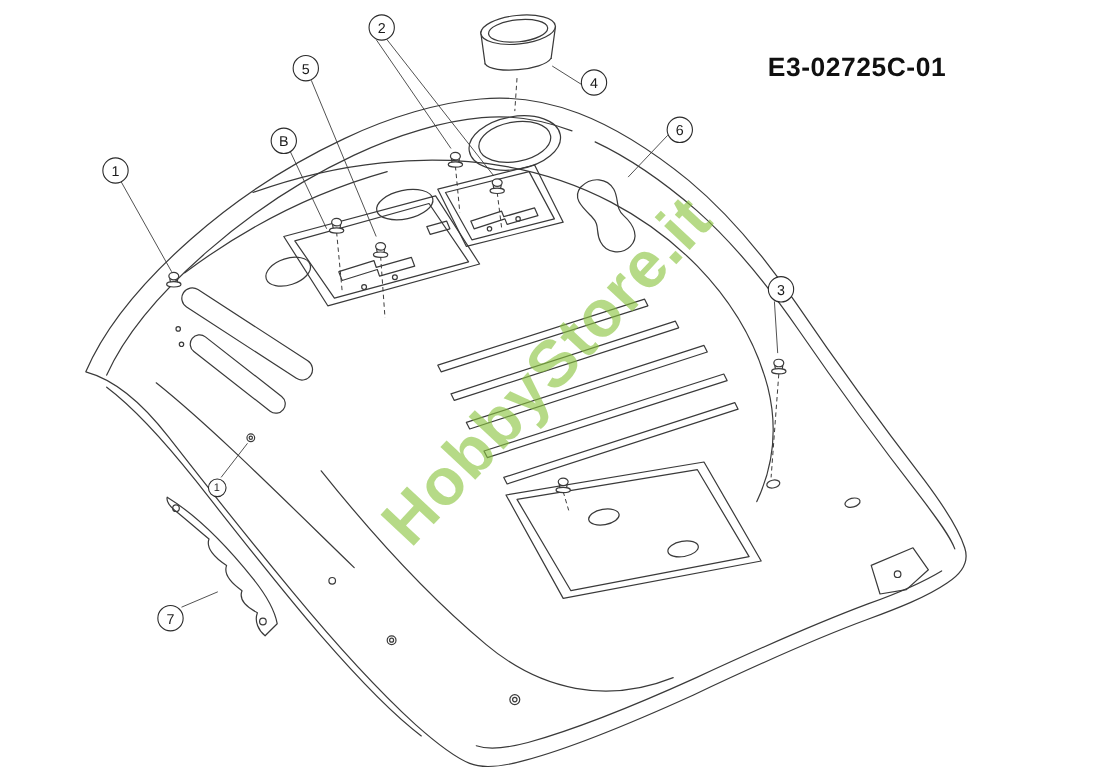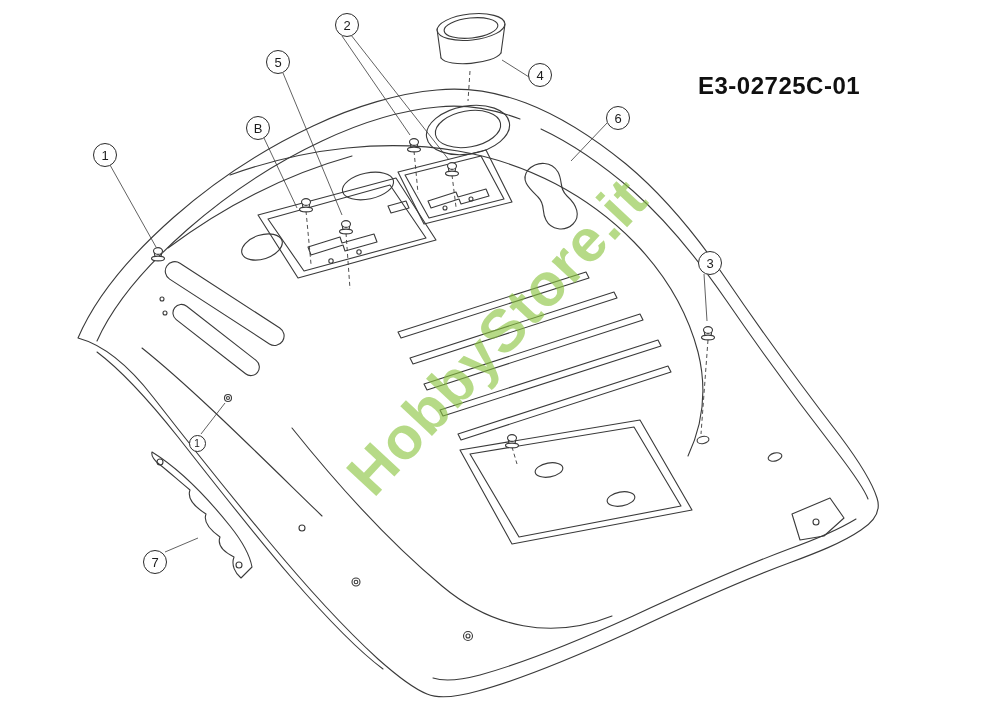--- a/index.html
+++ b/index.html
@@ -12,21 +12,21 @@
   .lnw  { stroke:var(--line,#3a3a3a); fill:#ffffff; stroke-width:1.1; stroke-linejoin:round; }
   .thin { stroke:var(--line,#3a3a3a); fill:none; stroke-width:0.8; }
   .dash { stroke:var(--line,#3a3a3a); fill:none; stroke-width:0.9; stroke-dasharray:4 3; }
   .watermark {
     position:absolute; left:262px; top:302px; width:470px; text-align:center;
     transform:rotate(-47deg); transform-origin:center;
     font-size:60px; font-weight:bold; letter-spacing:1px;
     pointer-events:none; white-space:nowrap;
   }
   .part-code {
-    position:absolute; left:698px; top:72px;
+    position:absolute; left:698px; top:48px;
     font-size:24px; font-weight:700; color:#101010; letter-spacing:0.5px;
   }
   .callout {
     position:absolute; width:24px; height:24px; box-sizing:border-box;
     border:1.4px solid #2b2b2b; border-radius:50%; background:#fff;
     display:flex; align-items:center; justify-content:center;
     font-size:13px; color:#1c1c1c;
   }
   .callout.small { width:17px; height:17px; font-size:10px; }
 </style>

